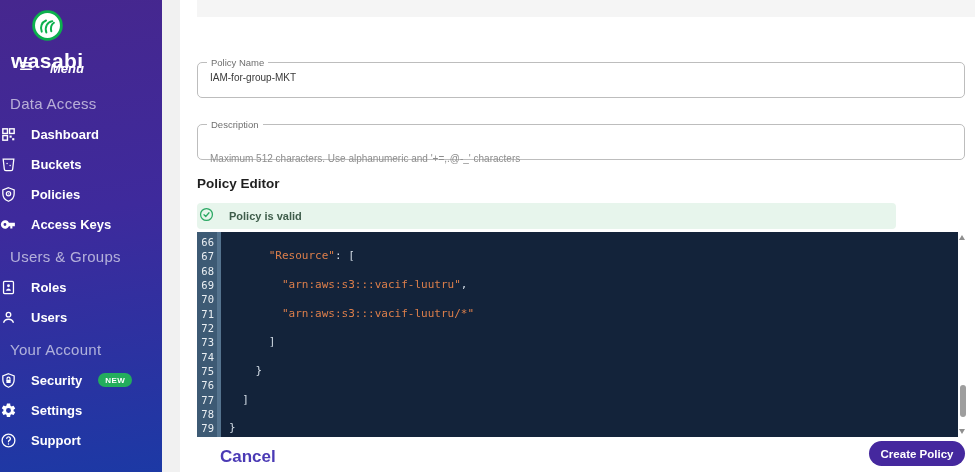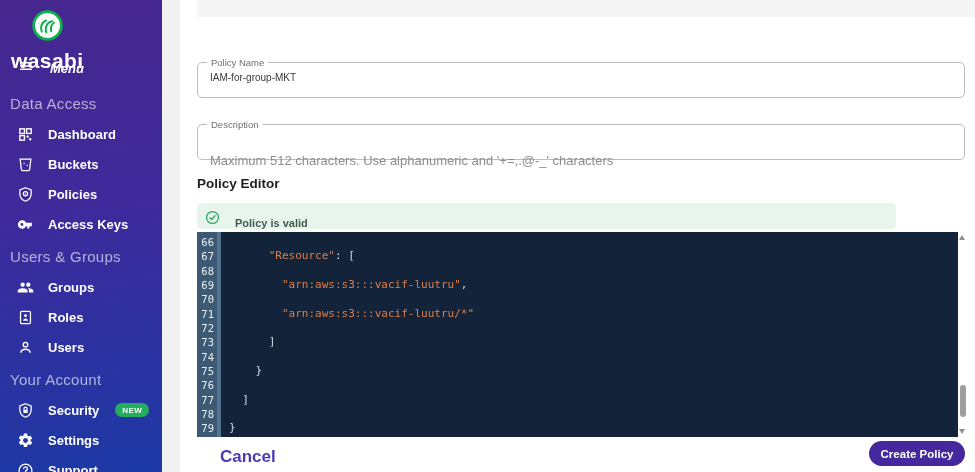--- a/index.html
+++ b/index.html
@@ -11,21 +11,21 @@
     background:linear-gradient(172deg, var(--sidebar-top) 0%, #3e2a9c 45%, var(--sidebar-bottom) 100%);
     color:#fff; }
   .logo-row { position:absolute; top:9px; left:11px; display:flex; align-items:center; gap:7px;flex-direction:column; }
   .logo-row svg { width:33px; height:33px; display:block; }
   .brand-text { font-size:21px; font-weight:bold; letter-spacing:.4px; }
   .menu-row { position:absolute; top:58px; left:18px; display:flex; align-items:center; gap:16px; cursor:pointer;font-style:italic; }
   .menu-row svg { width:16px; height:16px; }
   .menu-label { font-size:13px; font-weight:bold; }
   .nav-sections { position:absolute; top:90px; left:0; right:0; }
   .section-label { padding:5px 0 7px 10px; font-size:15px; color:rgba(255,255,255,.62); letter-spacing:.3px; }
-  .nav-item { height:30px; display:flex; align-items:center; padding-left:17px; gap:14px;
+  .nav-item { height:30px; display:flex; align-items:center; gap:14px;
     font-size:13px; font-weight:600; cursor:pointer; }
   .nav-item .nav-icon { width:17px; height:17px; flex:0 0 17px; }
   .nav-icon svg { width:17px; height:17px; display:block; }
   .nav-section { margin-bottom:4px; }
   .new-badge { background:var(--badge-green); color:#fff; font-size:8px; font-weight:bold;
     padding:2.5px 7px; border-radius:9px; letter-spacing:.4px; margin-left:2px; }
 
   
   .page-gutter { position:absolute; left:162px; top:0; width:18px; height:472px; background:#f1f1f1; }
 
@@ -35,26 +35,26 @@
 
   .field { position:absolute; left:17px; width:768px; height:36px;
     border:1px solid #bdbdbd; border-radius:5px; background:#fff; }
   .field.policy-name { top:62px; }
   .field.description { top:124px; }
   .float-label { position:absolute; top:-6px; left:9px; background:#fff; padding:0 4px;
     font-size:9.5px; color:#6f6f6f; }
   .field input { border:none; outline:none; width:calc(100% - 24px); margin:9px 12px 0 12px;
     font-size:10px; color:#3a3a3a; font-family:inherit; background:transparent; }
 
-  .helper-text { position:absolute; left:30px; top:153px; font-size:13px; color:#8d8d8d; }
+  .helper-text { position:absolute; left:30px; top:153px; font-size:10px; color:#8d8d8d; }
   .section-heading { position:absolute; left:17px; top:176px; font-size:13.5px; font-weight:bold; color:#1f1f1f; }
 
   .valid-banner { position:absolute; left:17px; top:203px; width:699px; height:26px;
-    background:var(--banner-bg); border-radius:4px; display:flex; align-items:flex-end;
-    padding-left:8px; gap:15px; }
+    background:var(--banner-bg); border-radius:4px; display:flex; align-items:center;
+    padding-left:2px; gap:15px; }
   .valid-banner svg { width:15px; height:15px; }
   .valid-text { font-size:11px; font-weight:600; color:#3f5d4b; }
 
   
   .editor { position:absolute; left:17px; top:232px; width:770px; height:205px;
     display:flex; background:var(--editor-bg); }
   .gutter { width:20px; background:var(--gutter-bg); color:#e9eef2;
     font-family:"DejaVu Sans Mono",monospace; font-size:10.5px; text-align:right;
     padding:3px 3px 0 0; line-height:14.35px; }
   .fold-strip { width:4px; background:var(--gutter-fold); }
@@ -140,28 +140,20 @@
               <path d="M12.65 9.5A6 6 0 1 0 12.65 14.5H14.5v3h3v-3H21v-5zM7 14a2 2 0 1 1 0-4 2 2 0 0 1 0 4z"></path>
             </svg>
           </span>
           <span>Access Keys</span>
         </div>
       </div>
       <div class="nav-section">
         <div class="section-label">Users &amp; Groups</div>
         <div class="nav-item">
           <span class="nav-icon">
-            <svg viewBox="0 0 24 24" fill="#fff">
-              <path d="M16 11c1.66 0 2.99-1.34 2.99-3S17.66 5 16 5s-3 1.34-3 3 1.34 3 3 3zm-8 0c1.66 0 2.99-1.34 2.99-3S9.66 5 8 5 5 6.34 5 8s1.34 3 3 3zm0 2c-2.33 0-7 1.17-7 3.5V19h14v-2.5C15 14.17 10.33 13 8 13zm8 0c-.29 0-.62.02-.97.05 1.16.84 1.97 1.97 1.97 3.45V19h6v-2.5c0-2.33-4.67-3.5-7-3.5z"></path>
-            </svg>
-          </span>
-          <span>Groups</span>
-        </div>
-        <div class="nav-item">
-          <span class="nav-icon">
             <svg viewBox="0 0 24 24" fill="none" stroke="#fff" stroke-width="1.8">
               <rect x="5" y="3.5" width="14" height="17" rx="1.5"></rect>
               <circle cx="12" cy="9.5" r="2" fill="#fff" stroke="none"></circle>
               <path d="M8.5 16.5c.6-2.2 2-3.2 3.5-3.2s2.9 1 3.5 3.2z" fill="#fff" stroke="none"></path>
             </svg>
           </span>
           <span>Roles</span>
         </div>
         <div class="nav-item">
           <span class="nav-icon">

